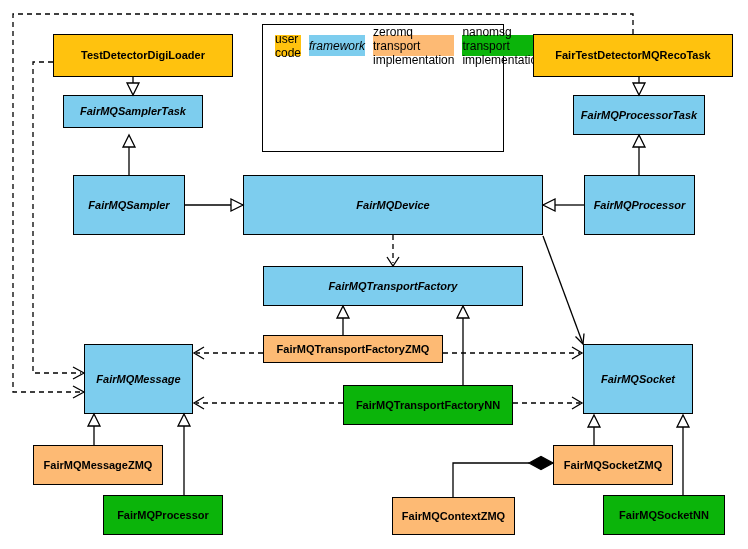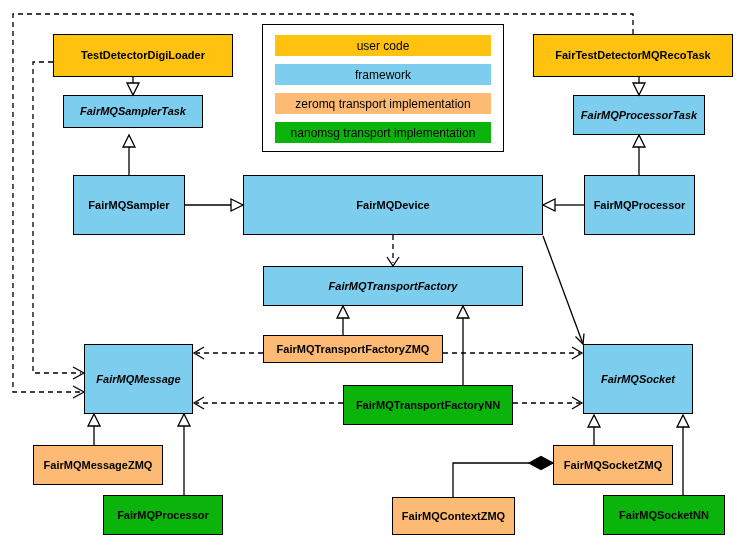--- a/index.html
+++ b/index.html
@@ -14,27 +14,27 @@
     position:absolute;
     box-sizing:border-box;
     border:1.5px solid #000000;
     display:flex;align-items:center;justify-content:center;
     text-align:center;
     font-size:11px;font-weight:bold;color:#000000;
     line-height:1.1;
   }
   .node.abstract{font-style:italic;}
   .c-user{background:#ffc20e;}
-  .c-framework{background:#7dcdee;}
+  .c-framework{background:#7dcdee;font-style:italic;}
   .c-zeromq{background:#fdba74;}
   .c-nanomsg{background:#0bb40a;}
   #legend{
     position:absolute;left:262px;top:24px;width:242px;height:128px;
     box-sizing:border-box;border:1.5px solid #000000;background:#ffffff;
-    display:flex;flex-direction:column;gap:8px;padding:10px 12px;
+    display:flex;gap:8px;padding:10px 12px;
   }
   .legend-row{
     height:21px;flex:0 0 21px;
     display:flex;align-items:center;justify-content:center;
     font-size:12px;font-weight:normal;color:#000000;
   }
   #edges{position:absolute;left:0;top:0;pointer-events:none;}
   #edges path, #edges polyline{fill:none;stroke:#000000;stroke-width:1.3;}
   #edges .dashed{stroke-dasharray:5,4;}
   #edges polygon.tri{fill:#ffffff;stroke:#000000;stroke-width:1.3;}

